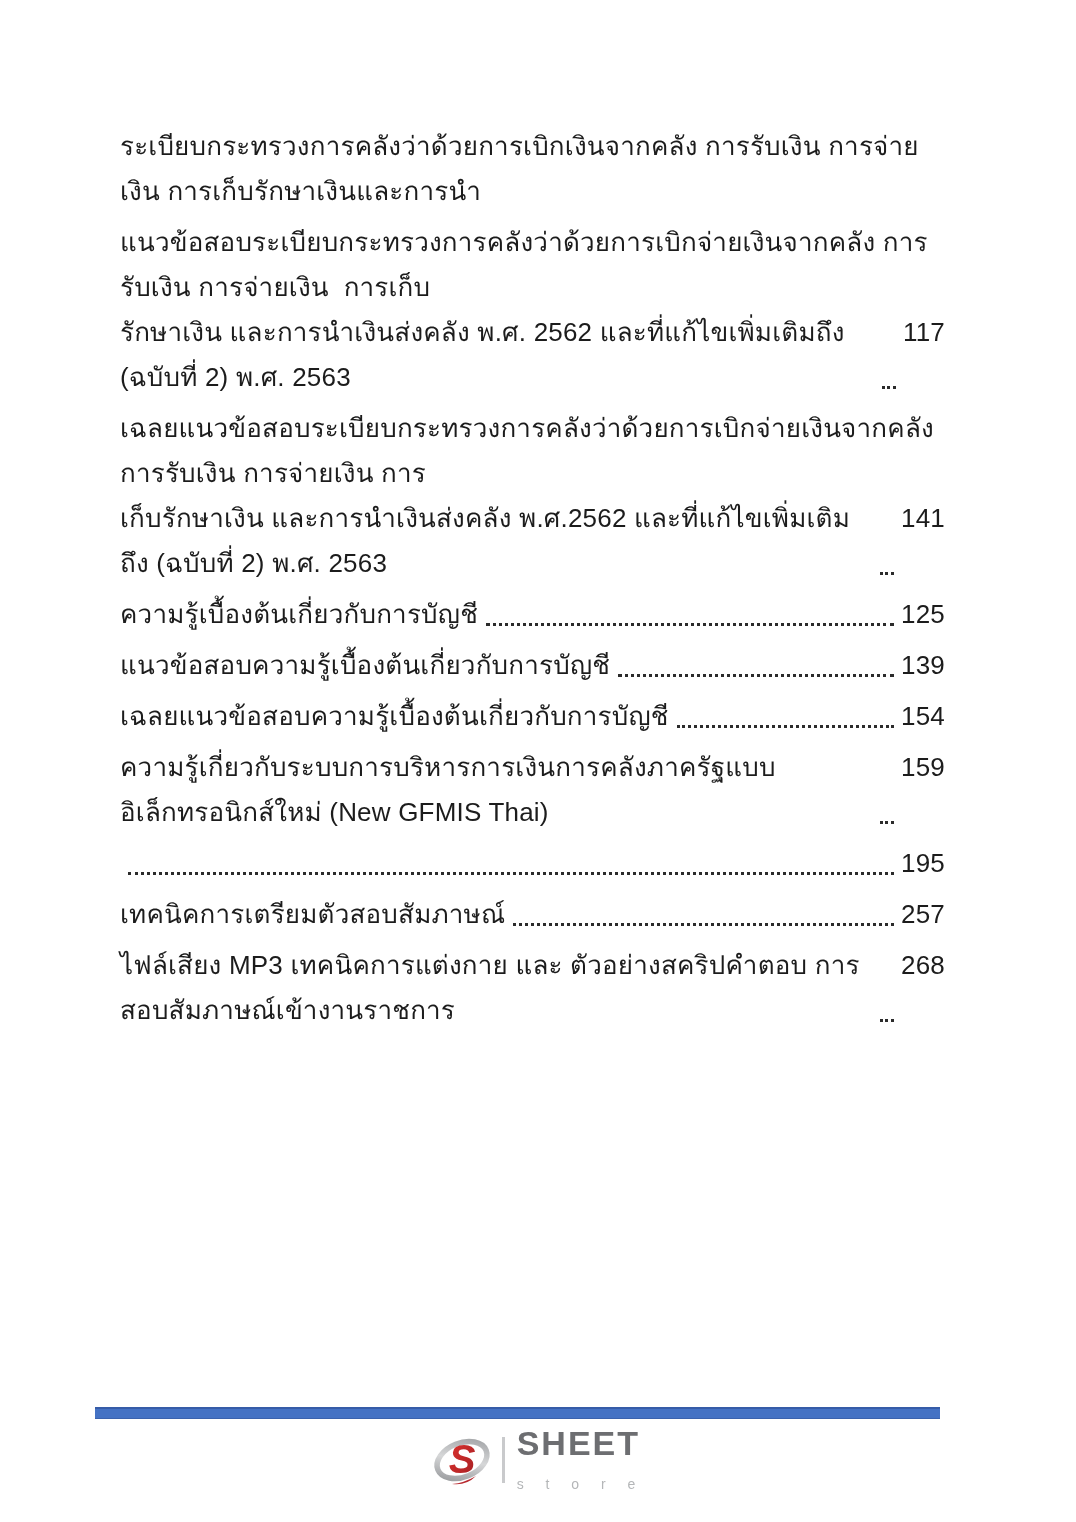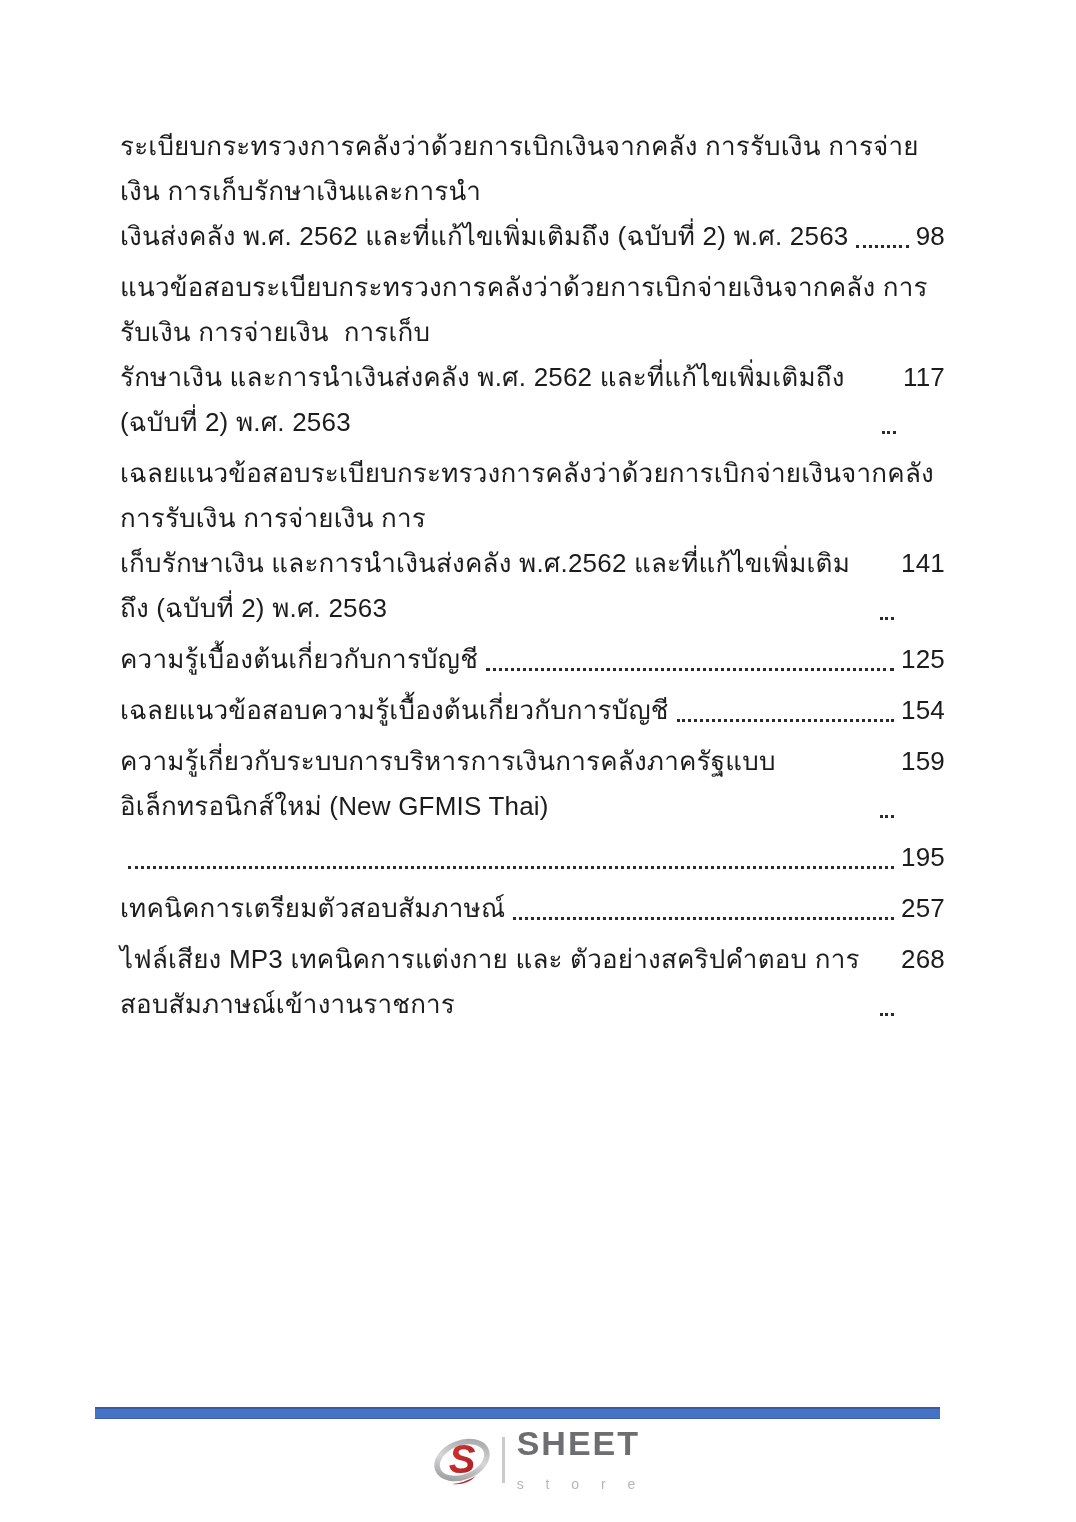--- a/index.html
+++ b/index.html
@@ -106,25 +106,20 @@
 <body>
 
 <div class="page">
 
   <div class="toc">
 
     <div class="toc-entry">
       <div class="toc-line">
         <span class="toc-text">ระเบียบกระทรวงการคลังว่าด้วยการเบิกเงินจากคลัง การรับเงิน การจ่ายเงิน การเก็บรักษาเงินและการนำ</span>
       </div>
-      <div class="toc-line">
-        <span class="toc-text">เงินส่งคลัง พ.ศ. 2562 และที่แก้ไขเพิ่มเติมถึง (ฉบับที่ 2) พ.ศ. 2563</span>
-        <span class="leader"></span>
-        <span class="page-num">98</span>
-      </div>
     </div>
 
     <div class="toc-entry">
       <div class="toc-line">
         <span class="toc-text">แนวข้อสอบระเบียบกระทรวงการคลังว่าด้วยการเบิกจ่ายเงินจากคลัง การรับเงิน การจ่ายเงิน  การเก็บ</span>
       </div>
       <div class="toc-line">
         <span class="toc-text">รักษาเงิน และการนำเงินส่งคลัง พ.ศ. 2562 และที่แก้ไขเพิ่มเติมถึง (ฉบับที่ 2) พ.ศ. 2563</span>
         <span class="leader"></span>
         <span class="page-num">117</span>
@@ -143,20 +138,27 @@
     </div>
 
     <div class="toc-entry">
       <div class="toc-line">
         <span class="toc-text">ความรู้เบื้องต้นเกี่ยวกับการบัญชี</span>
         <span class="leader"></span>
         <span class="page-num">125</span>
       </div>
     </div>
 
+    <div class="toc-entry">
+      <div class="toc-line">
+        <span class="toc-text">แนวข้อสอบความรู้เบื้องต้นเกี่ยวกับการบัญชี</span>
+        <span class="leader"></span>
+        <span class="page-num">139</span>
+      </div>
+    </div>
 
     <div class="toc-entry">
       <div class="toc-line">
         <span class="toc-text">เฉลยแนวข้อสอบความรู้เบื้องต้นเกี่ยวกับการบัญชี</span>
         <span class="leader"></span>
         <span class="page-num">154</span>
       </div>
     </div>
 
     <div class="toc-entry">

